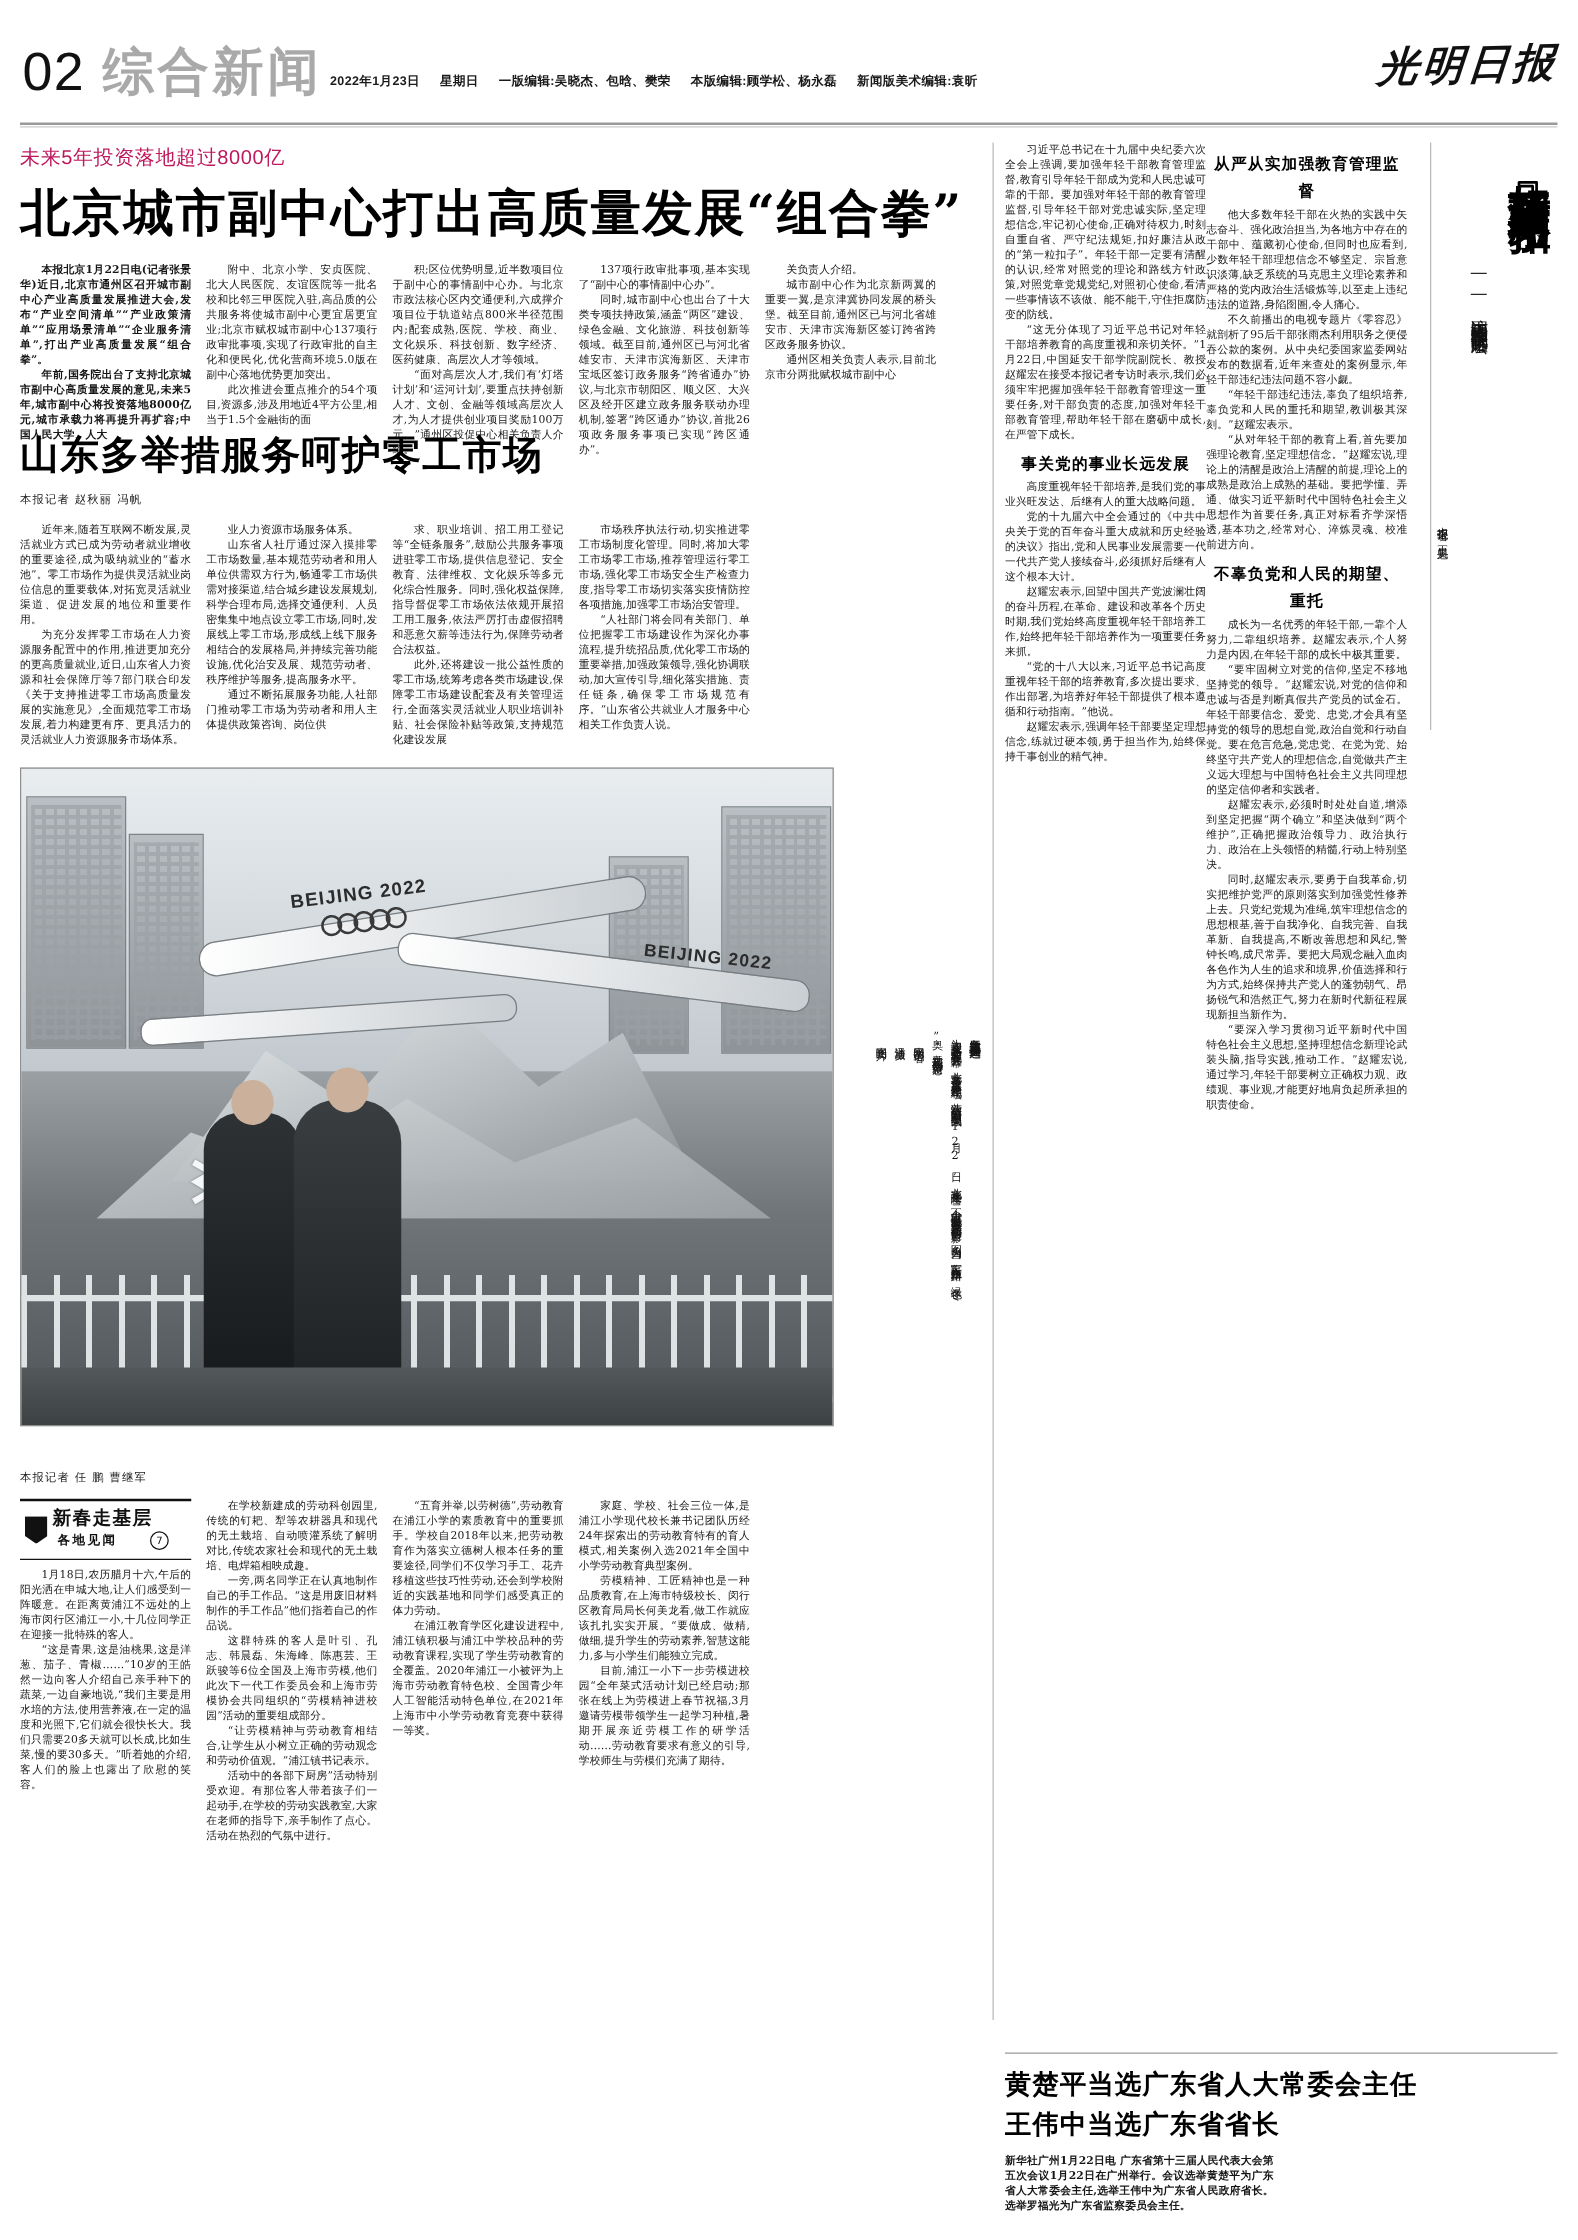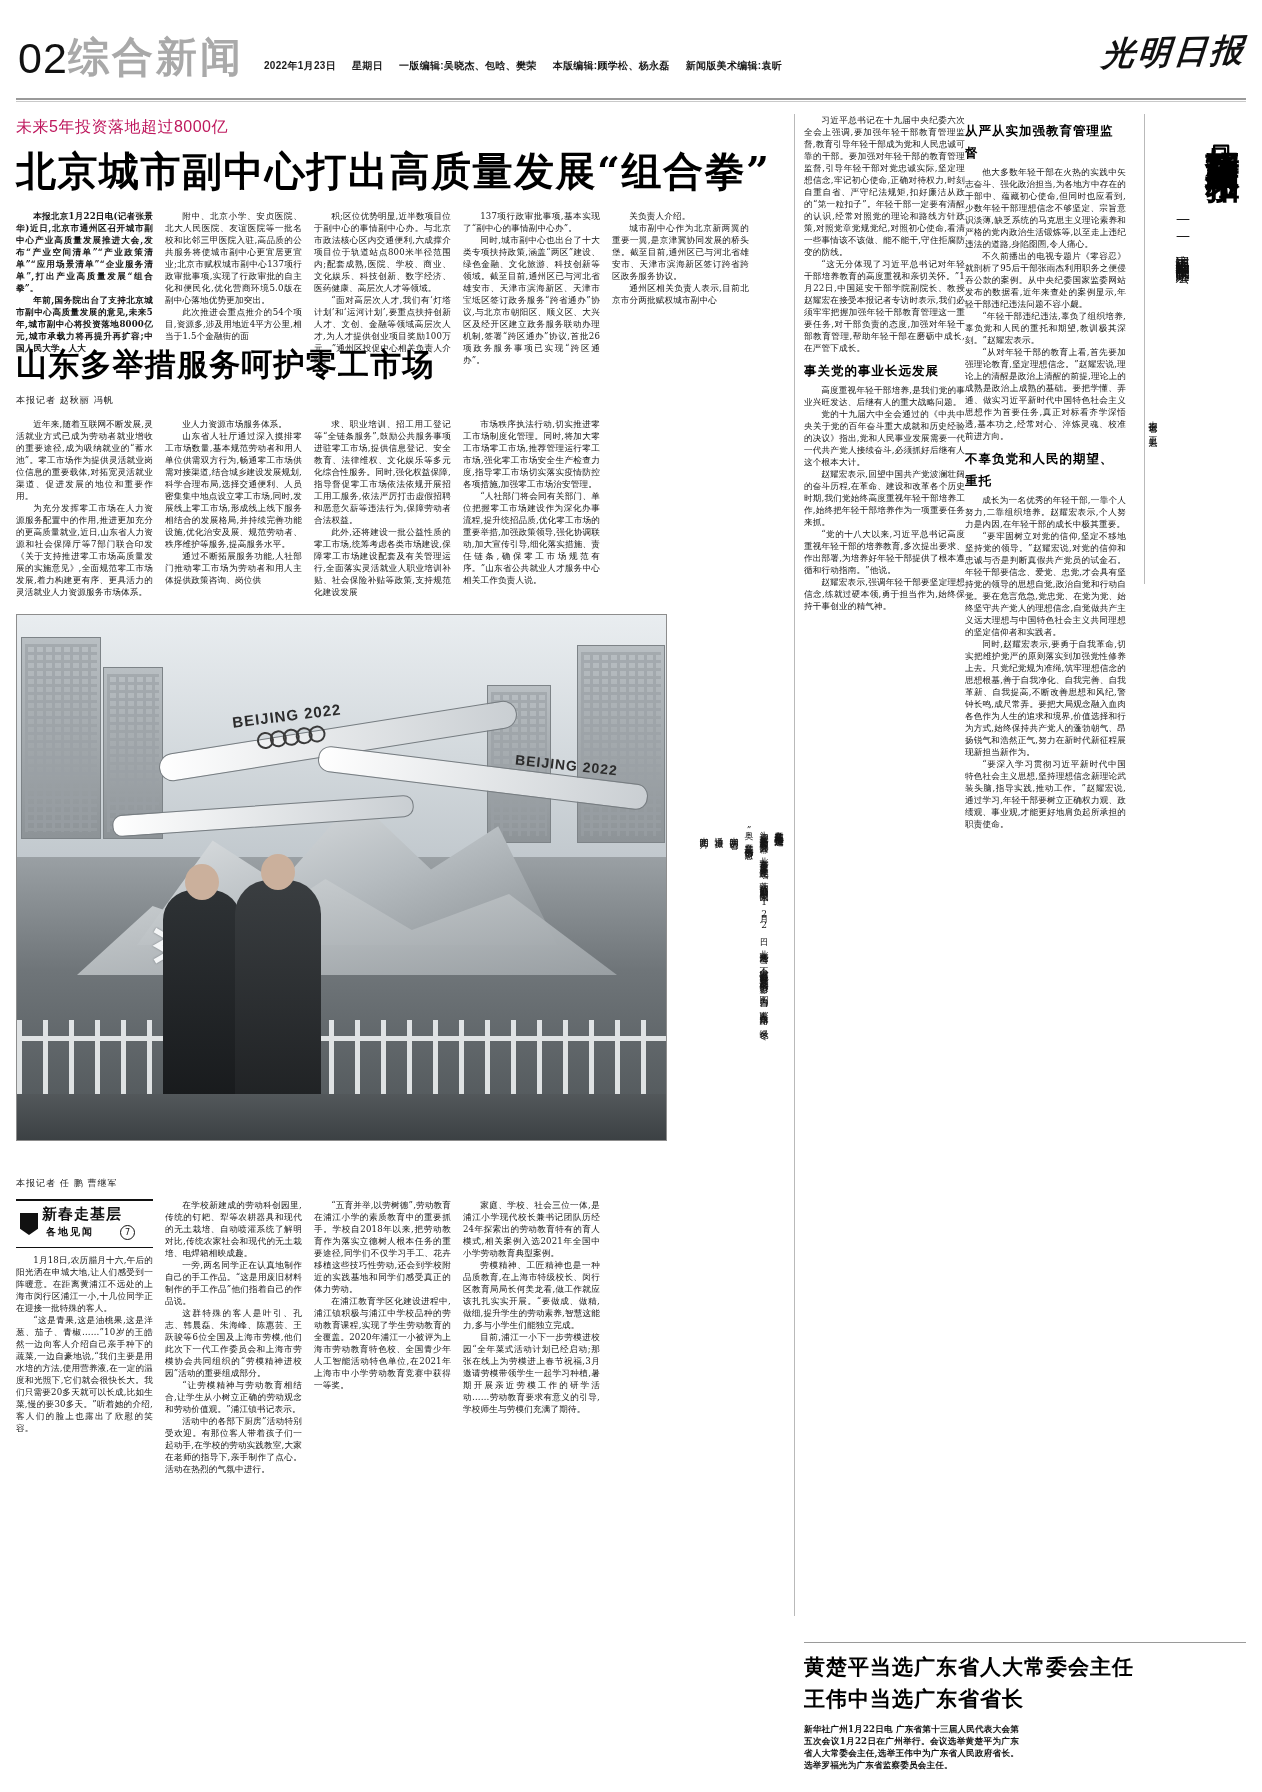--- a/index.html
+++ b/index.html
@@ -14,21 +14,21 @@
   .page{position:relative;width:1262px;height:1792px;box-sizing:border-box;padding:0 16px;}
 
   
   .masthead{position:relative;height:78px;margin-top:26px;}
   .pagenum{
     position:absolute;left:2px;top:8px;
     font-family:"Liberation Sans", sans-serif;
     font-size:43px;line-height:48px;font-weight:400;color:#111;letter-spacing:1px;
   }
   .section-name{
-    position:absolute;left:52px;top:6px;
+    position:absolute;left:66px;top:6px;
     font-family:"DejaVu Serif", serif;
     font-size:41px;line-height:50px;font-weight:700;color:#a9a9a9;letter-spacing:3px;
   }
   .dateline{
     position:absolute;left:248px;top:32px;
     font-family:"Liberation Sans", sans-serif;
     font-size:10px;line-height:16px;font-weight:700;color:#1a1a1a;
     white-space:nowrap;letter-spacing:.3px;
   }
   .dateline span{margin-right:13px;}
@@ -218,21 +218,21 @@
     position:absolute;right:86px;top:300px;
     writing-mode:vertical-rl;text-orientation:upright;
     font-family:"DejaVu Serif","Liberation Serif",serif;
     font-size:9px;line-height:15px;letter-spacing:1px;color:#111;
     height:120px;
   }
   .rt-cols{position:absolute;left:0;top:0;width:334px;display:flex;}
   .rt-cols > div{width:161px;}
   .subhead{
     font-family:"DejaVu Serif","Liberation Serif",serif;
-    font-size:12.5px;line-height:22px;font-weight:700;color:#000;
+    font-size:12.5px;line-height:22px;font-weight:700;text-align:center;color:#000;
     margin:6px 0 2px;letter-spacing:1px;
   }
 
   
   .br{position:absolute;left:788px;top:1520px;width:442px;}
   .br-title{
     font-family:"DejaVu Serif","Liberation Serif",serif;
     font-size:21px;line-height:32px;font-weight:700;letter-spacing:1px;color:#000;
   }
   .br-cols{margin-top:8px;display:flex;gap:12px;}
@@ -414,20 +414,21 @@
             <div class="col">
                 <p>他大多数年轻干部在火热的实践中矢志奋斗、强化政治担当,为各地方中存在的干部中、蕴藏初心使命,但同时也应看到,少数年轻干部理想信念不够坚定、宗旨意识淡薄,缺乏系统的马克思主义理论素养和严格的党内政治生活锻炼等,以至走上违纪违法的道路,身陷囹圄,令人痛心。</p>
                 <p>不久前播出的电视专题片《零容忍》就剖析了95后干部张雨杰利用职务之便侵吞公款的案例。从中央纪委国家监委网站发布的数据看,近年来查处的案例显示,年轻干部违纪违法问题不容小觑。</p>
                 <p>“年轻干部违纪违法,辜负了组织培养,辜负党和人民的重托和期望,教训极其深刻。”赵耀宏表示。</p>
                 <p>“从对年轻干部的教育上看,首先要加强理论教育,坚定理想信念。”赵耀宏说,理论上的清醒是政治上清醒的前提,理论上的成熟是政治上成熟的基础。要把学懂、弄通、做实习近平新时代中国特色社会主义思想作为首要任务,真正对标看齐学深悟透,基本功之,经常对心、淬炼灵魂、校准前进方向。</p>
               </div>
             <div class="subhead">不辜负党和人民的期望、重托</div>
             <div class="col">
                 <p>成长为一名优秀的年轻干部,一靠个人努力,二靠组织培养。赵耀宏表示,个人努力是内因,在年轻干部的成长中极其重要。</p>
                 <p>“要牢固树立对党的信仰,坚定不移地坚持党的领导。”赵耀宏说,对党的信仰和忠诚与否是判断真假共产党员的试金石。年轻干部要信念、爱党、忠党,才会具有坚持党的领导的思想自觉,政治自觉和行动自觉。要在危言危急,党忠党、在党为党、始终坚守共产党人的理想信念,自觉做共产主义远大理想与中国特色社会主义共同理想的坚定信仰者和实践者。</p>
+                <p>赵耀宏表示,必须时时处处自道,增添到坚定把握“两个确立”和坚决做到“两个维护”,正确把握政治领导力、政治执行力、政治在上头领悟的精髓,行动上特别坚决。</p>
                 <p>同时,赵耀宏表示,要勇于自我革命,切实把维护党严的原则落实到加强党性修养上去。只党纪党规为准绳,筑牢理想信念的思想根基,善于自我净化、自我完善、自我革新、自我提高,不断改善思想和风纪,警钟长鸣,成尺常弄。要把大局观念融入血肉各色作为人生的追求和境界,价值选择和行为方式,始终保持共产党人的蓬勃朝气、昂扬锐气和浩然正气,努力在新时代新征程展现新担当新作为。</p>
                 <p>“要深入学习贯彻习近平新时代中国特色社会主义思想,坚持理想信念新理论武装头脑,指导实践,推动工作。”赵耀宏说,通过学习,年轻干部要树立正确权力观、政绩观、事业观,才能更好地肩负起所承担的职责使命。</p>
               </div>
           </div>
         </div>
       </div>
     </div>
 
     <div class="br">
       <div class="hr-thin"></div>

